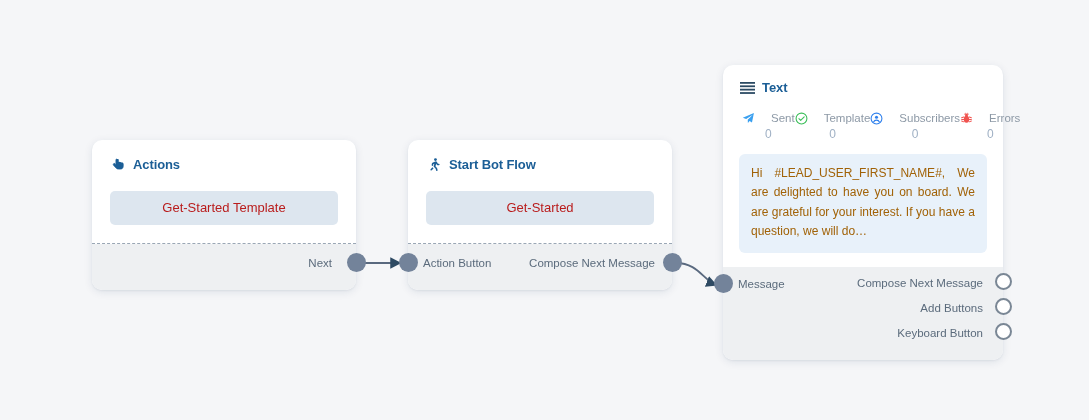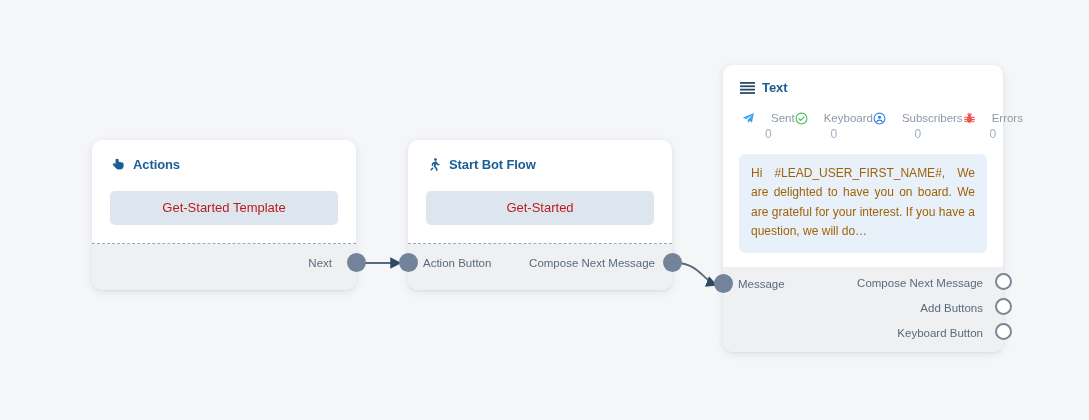--- a/index.html
+++ b/index.html
@@ -193,21 +193,21 @@
     border-radius: 6px;
     padding: 10px 12px 11px 12px;
     color: #a16207;
     font-size: 12px;
     line-height: 1.62;
     text-align: justify;
   }
 
   #node-text .node-footer {
     height: 79px;
-    padding-top: 6px;
+    padding-top: 14px;
   }
   #node-text .port-message { left: 15px; top: 12px; }
   #node-text .dot-message { left: -9.5px; top: 7px; }
   #node-text .port-compose2 { right: 20px; top: 11px; }
   #node-text .port-addbuttons { right: 20px; top: 36px; }
   #node-text .port-keyboard { right: 20px; top: 61px; }
   #node-text .ring-compose2 { right: -8.5px; top: 6px; }
   #node-text .ring-addbuttons { right: -8.5px; top: 31px; }
   #node-text .ring-keyboard { right: -8.5px; top: 56px; }
 </style>
@@ -305,21 +305,21 @@
         </div>
 
         <div class="stat">
           <div class="stat-top">
             <span class="stat-icon">
               <svg width="13" height="13" viewBox="0 0 24 24">
                 <circle cx="12" cy="12" r="10" fill="none" stroke="#3cbf5a" stroke-width="2"></circle>
                 <path d="M7.2 12.4 10.5 15.6 17 8.8" fill="none" stroke="#3cbf5a" stroke-width="2" stroke-linecap="round" stroke-linejoin="round"></path>
               </svg>
             </span>
-            <span>Keyboard</span>
+            <span>Template</span>
           </div>
           <div class="stat-value">0</div>
         </div>
 
         <div class="stat">
           <div class="stat-top">
             <span class="stat-icon">
               <svg width="13" height="13" viewBox="0 0 24 24">
                 <circle cx="12" cy="12" r="10" fill="none" stroke="#2f80ed" stroke-width="2"></circle>
                 <circle cx="12" cy="9.6" r="2.8" fill="#2f80ed"></circle>

